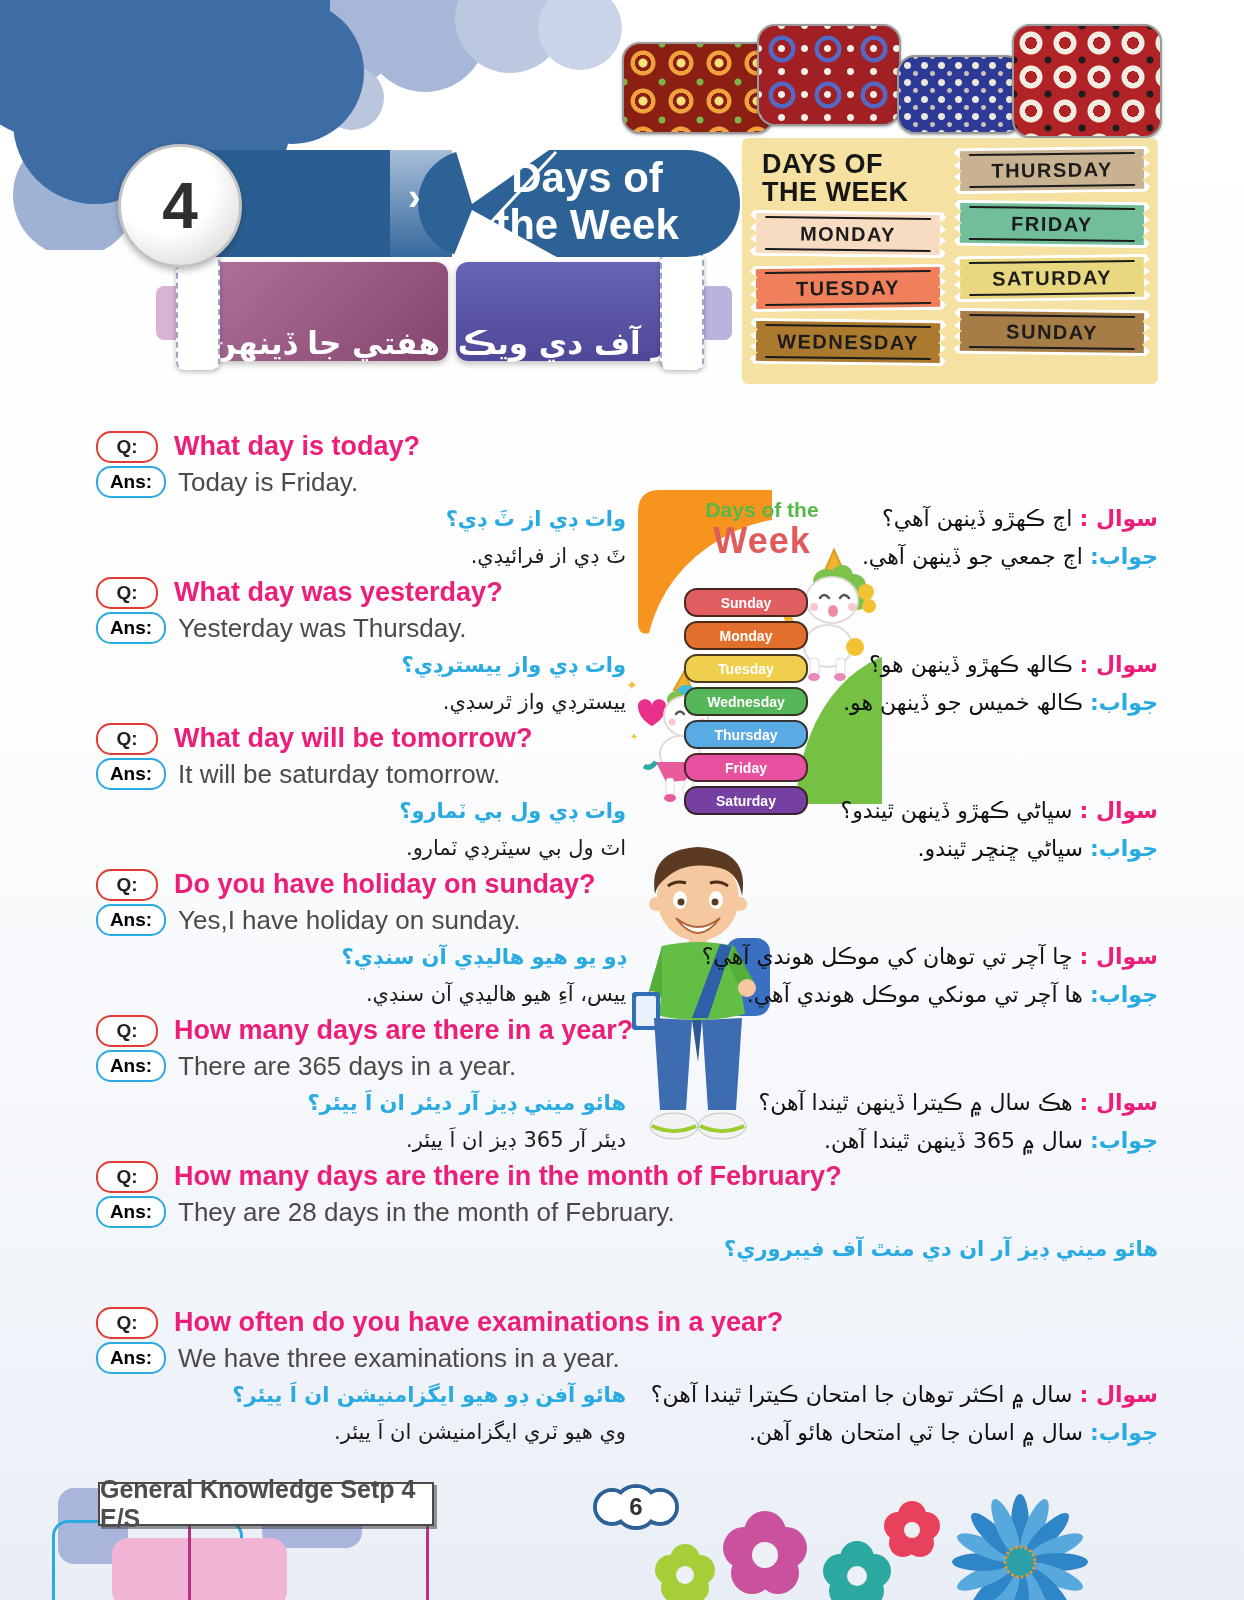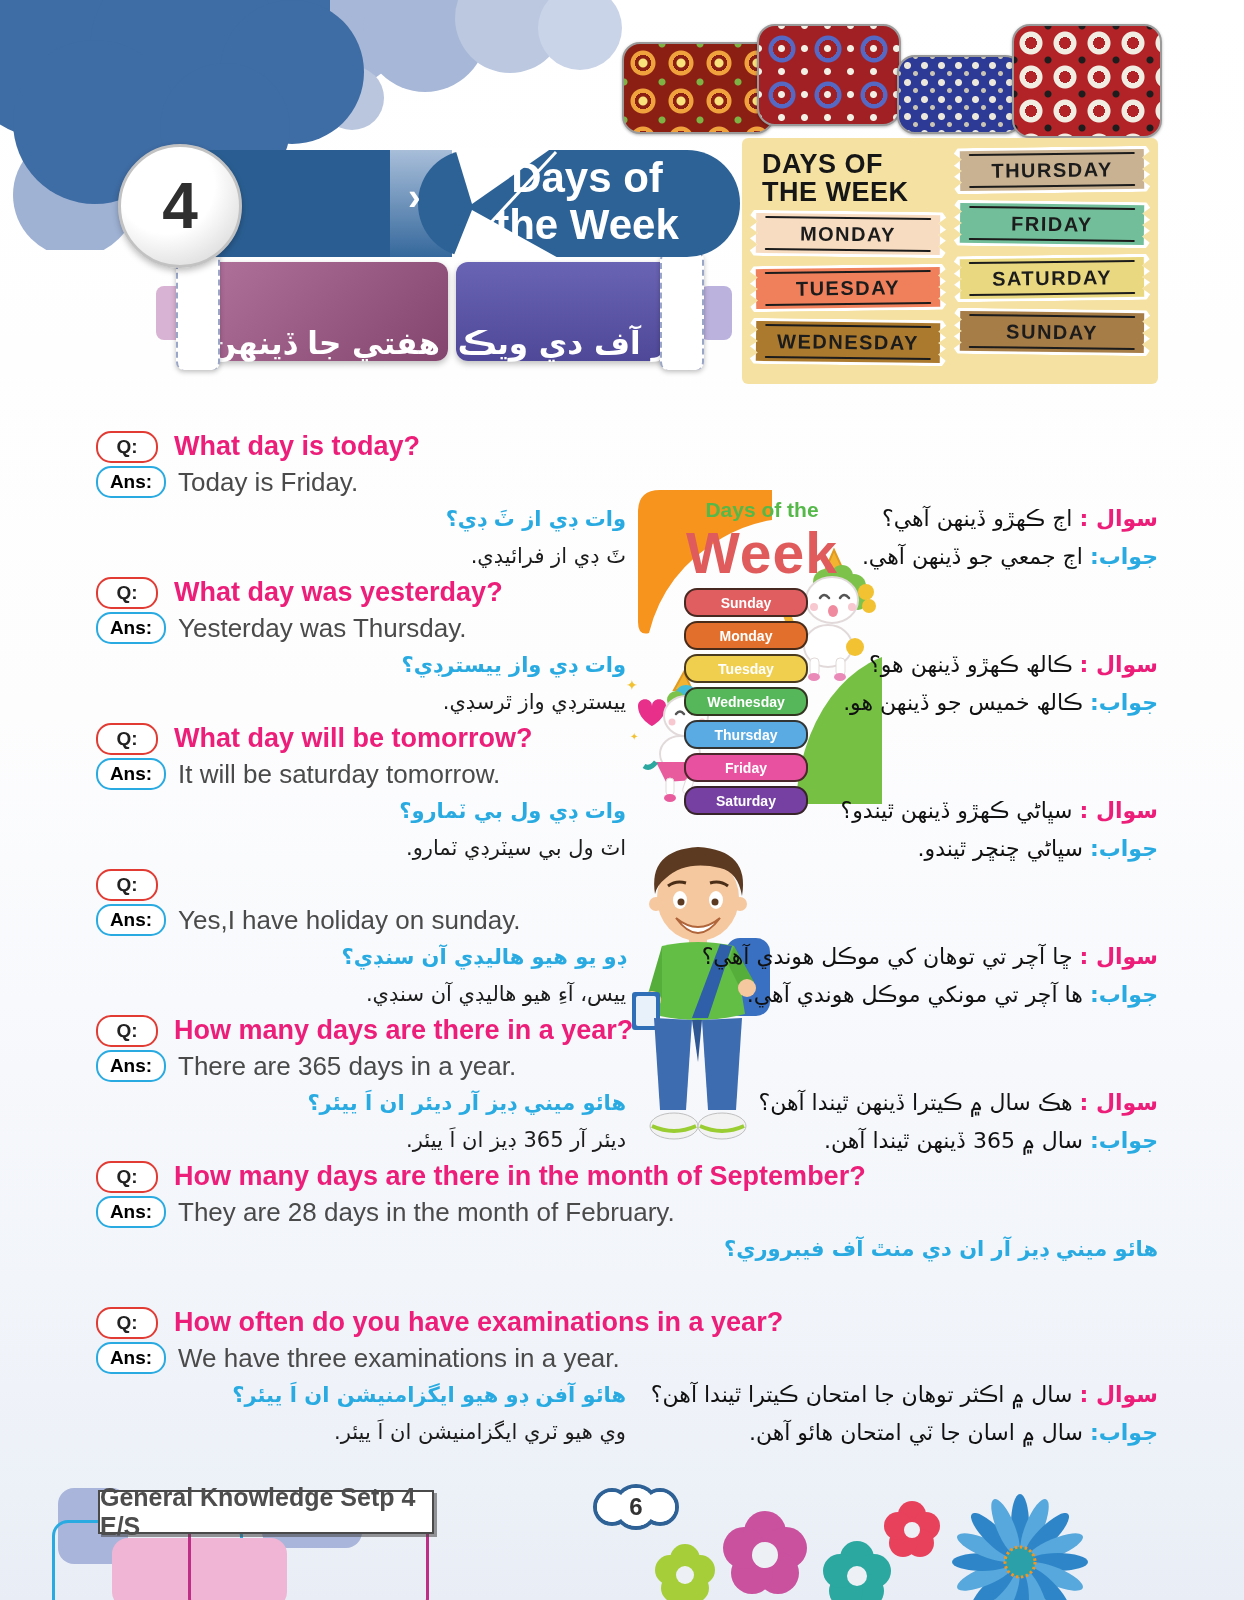--- a/index.html
+++ b/index.html
@@ -82,30 +82,30 @@
   .translit.cyan{color:#29ABE2;font-size:21px;font-weight:bold;}
   .translit.black{color:#1c1c1c;font-size:21px;}
   .sd-line{flex:1;text-align:right;direction:rtl;font-family:"DejaVu Sans",sans-serif;
     font-size:22px;color:#111;}
   .sd-line .sawal{color:#EC1E79;font-weight:bold;}
   .sd-line .jawab{color:#29ABE2;font-weight:bold;}
 
   
   .poster{left:622px;top:476px;width:260px;height:328px;z-index:1;}
   .poster-title1{left:60px;top:22px;width:160px;text-align:center;font-weight:bold;font-size:21px;z-index:2;}
-  .poster-title2{left:55px;top:44px;width:170px;text-align:center;font-weight:800;font-size:57px;z-index:2;
+  .poster-title2{left:55px;top:44px;width:170px;text-align:center;font-weight:800;font-size:36px;z-index:2;
     letter-spacing:1px;}
   .poster-pills{left:62px;top:112px;width:124px;z-index:2;}
   .pill{height:25px;border:2px solid rgba(45,32,22,.85);border-radius:13px;margin-bottom:4px;
     display:flex;align-items:center;justify-content:center;color:#fff;font-weight:bold;font-size:14px;}
 
   
   .book-title-box{left:98px;top:1482px;width:332px;height:40px;background:#fff;border:2px solid #4a4a4a;
     box-shadow:3px 3px 0 rgba(70,70,70,.55);display:flex;align-items:center;justify-content:center;
-    z-index:6;font-size:25px;font-weight:bold;color:#4d4d4d;margin-top:8px;}
+    z-index:6;font-size:25px;font-weight:bold;color:#4d4d4d;}
   .page-num{left:588px;top:1482px;width:96px;height:50px;z-index:6;}
   .page-num .num{position:absolute;left:0;top:0;width:100%;height:100%;display:flex;align-items:center;
     justify-content:center;font-size:24px;font-weight:bold;color:#333;}
   .deco-rect{position:absolute;border-radius:16px;}
 </style>
 </head>
 <body>
 
 <div class="page">
 
@@ -263,20 +263,21 @@
         <span class="translit black f-ta">اٽ ول بي سيٽرڊي ٽمارو.</span>
         <span class="sd-line"><span class="jawab f-jawab">جواب:</span> <span class="f-sda">سڀاڻي ڇنڇر ٿيندو.</span></span>
       </div>
     </div>
 
     <div class="qa-item">
       <div class="qa-row1">
         <span class="q-badge">
             <span class="f-qlabel">Q:</span>
           </span>
+        <span class="q-text f-q">Do you have holiday on sunday?</span>
       </div>
       <div class="qa-row2">
         <span class="ans-badge">
             <span class="f-anslabel">Ans:</span>
           </span>
         <span class="a-text f-a">Yes,I have holiday on sunday.</span>
       </div>
       <div class="qa-row3">
         <span class="translit cyan f-tq">ڊو يو هيو هاليڊي آن سنڊي؟</span>
         <span class="sd-line"><span class="sawal f-sawal">سوال :</span> <span class="f-sdq">ڇا آچر تي توهان کي موڪل هوندي آهي؟</span></span>
@@ -308,21 +309,21 @@
         <span class="translit black f-ta">ديئر آر 365 ڊيز ان اَ ييئر.</span>
         <span class="sd-line"><span class="jawab f-jawab">جواب:</span> <span class="f-sda">سال ۾ 365 ڏينهن ٿيندا آهن.</span></span>
       </div>
     </div>
 
     <div class="qa-item">
       <div class="qa-row1">
         <span class="q-badge">
             <span class="f-qlabel">Q:</span>
           </span>
-        <span class="q-text f-q">How many days are there in the month of September?</span>
+        <span class="q-text f-q">How many days are there in the month of February?</span>
       </div>
       <div class="qa-row2">
         <span class="ans-badge">
             <span class="f-anslabel">Ans:</span>
           </span>
         <span class="a-text f-a">They are 28 days in the month of February.</span>
       </div>
       <div class="qa-row3">
         <span class="translit cyan f-tq">هائو ميني ڊيز آر ان دي منٿ آف فيبروري؟</span>
       </div>

